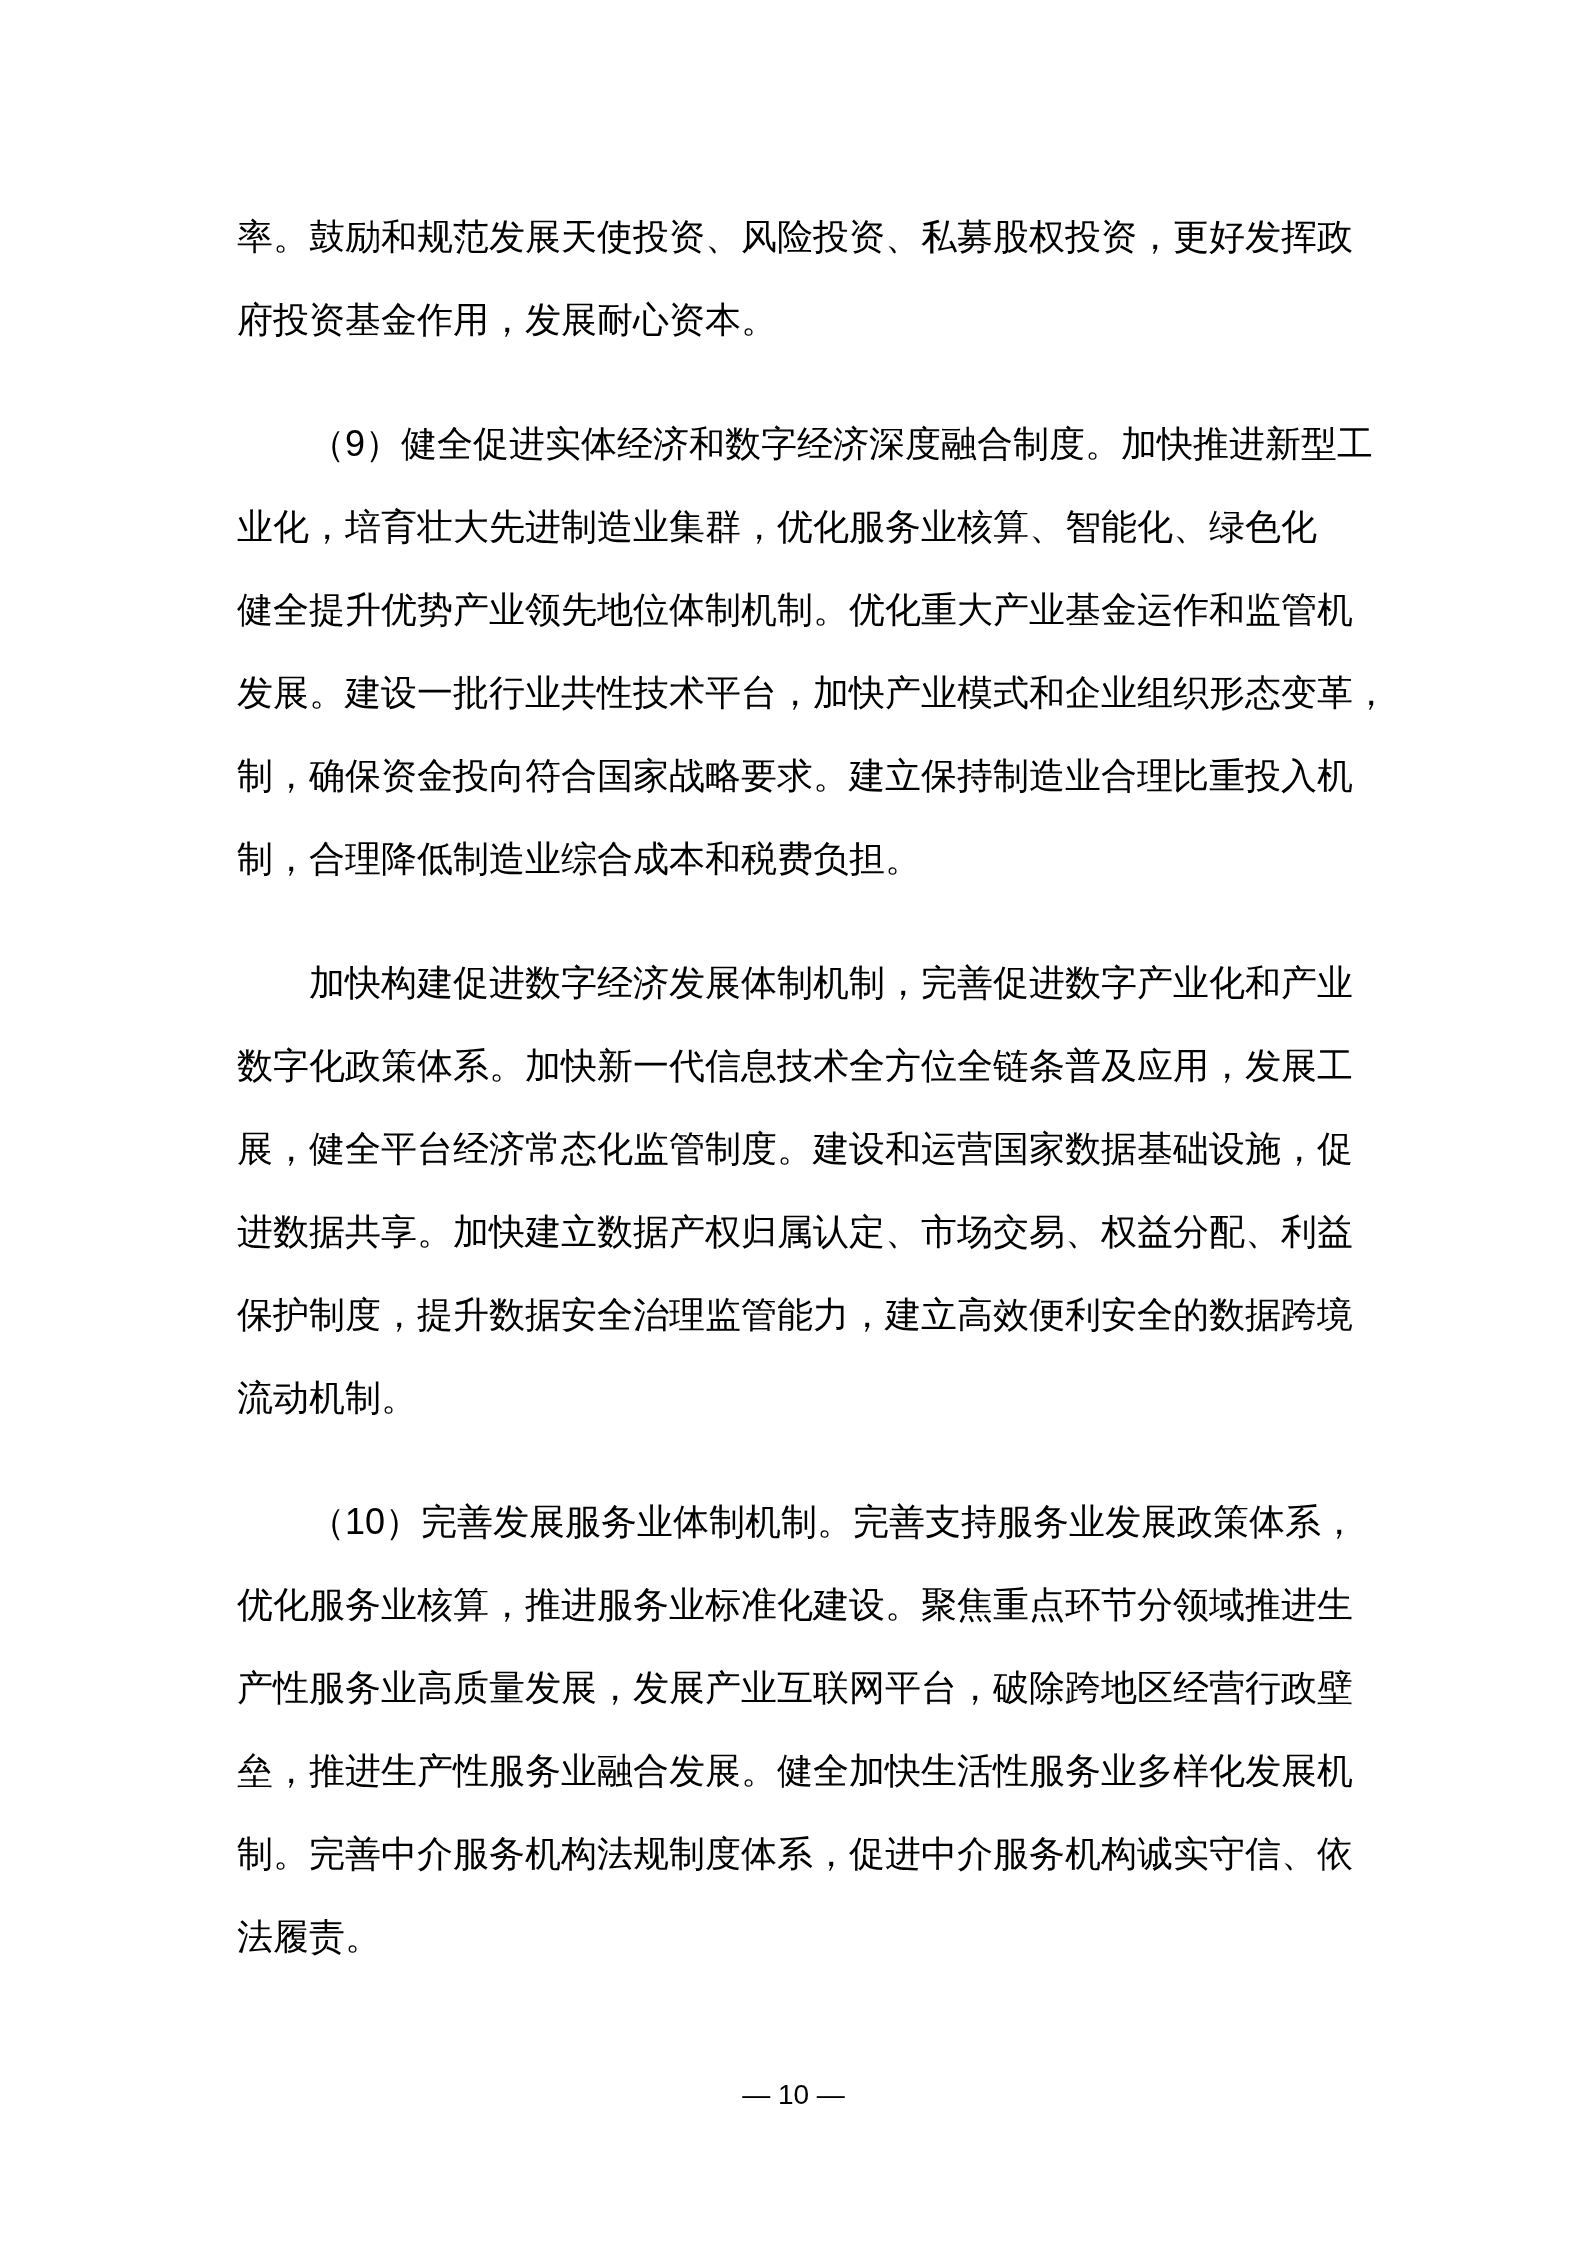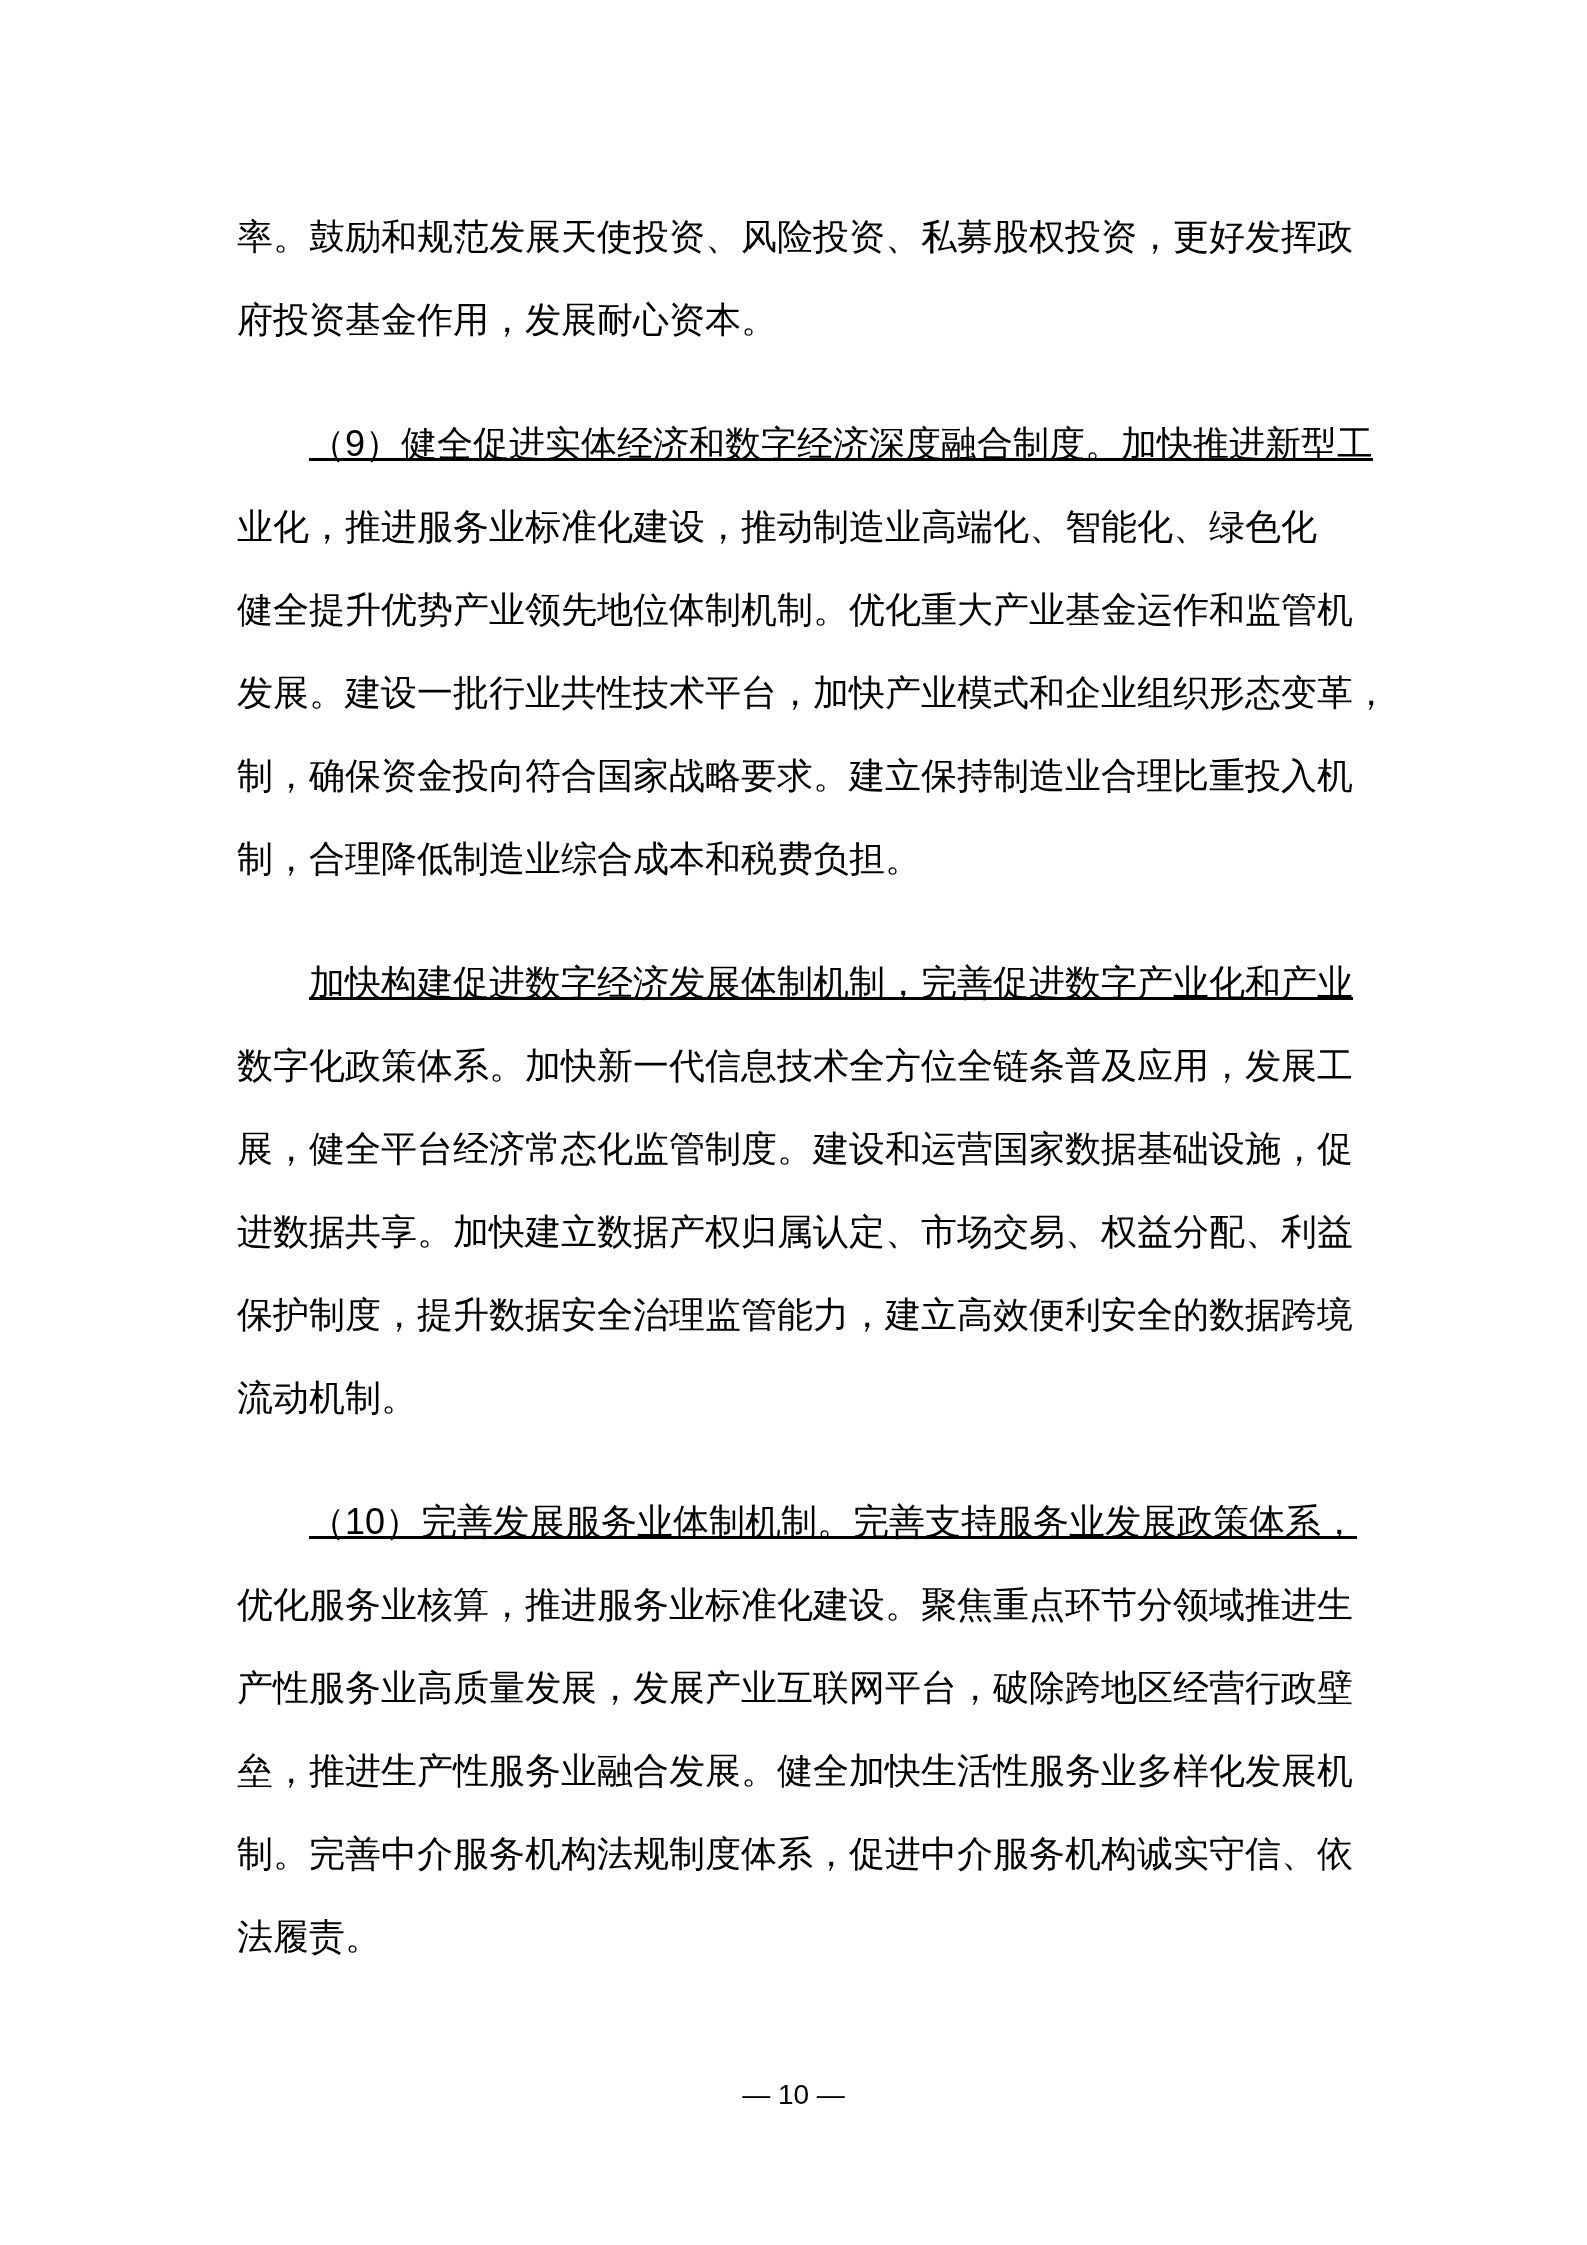--- a/index.html
+++ b/index.html
@@ -29,21 +29,20 @@
   }
   .line {
     font-size: 36px;
     line-height: 83px;
     height: 83px;
     white-space: pre;
     letter-spacing: 0;
   }
   .indent-first {
     padding-left: 72px;
-    text-decoration: underline;
   }
   .footer {
     position: absolute;
     left: 0;
     top: 2080px;
     width: 100%;
     text-align: center;
     font-size: 28px;
     line-height: 30px;
     color: #000000;
@@ -55,21 +54,21 @@
 <div class="page">
   <div class="content">
 
     <div class="para">
       <div class="line">率。鼓励和规范发展天使投资、风险投资、私募股权投资，更好发挥政</div>
       <div class="line">府投资基金作用，发展耐心资本。</div>
     </div>
 
     <div class="para">
       <div class="line indent-first">（9）健全促进实体经济和数字经济深度融合制度。加快推进新型工</div>
-      <div class="line">业化，推进服务业标准化建设，推动制造业高端化、智能化、绿色化</div>
+      <div class="line">业化，培育壮大先进制造业集群，优化服务业核算、智能化、绿色化</div>
       <div class="line">健全提升优势产业领先地位体制机制。优化重大产业基金运作和监管机</div>
       <div class="line">发展。建设一批行业共性技术平台，加快产业模式和企业组织形态变革，</div>
       <div class="line">制，确保资金投向符合国家战略要求。建立保持制造业合理比重投入机</div>
       <div class="line">制，合理降低制造业综合成本和税费负担。</div>
     </div>
 
     <div class="para">
       <div class="line indent-first">加快构建促进数字经济发展体制机制，完善促进数字产业化和产业</div>
       <div class="line">数字化政策体系。加快新一代信息技术全方位全链条普及应用，发展工</div>
       <div class="line">展，健全平台经济常态化监管制度。建设和运营国家数据基础设施，促</div>

